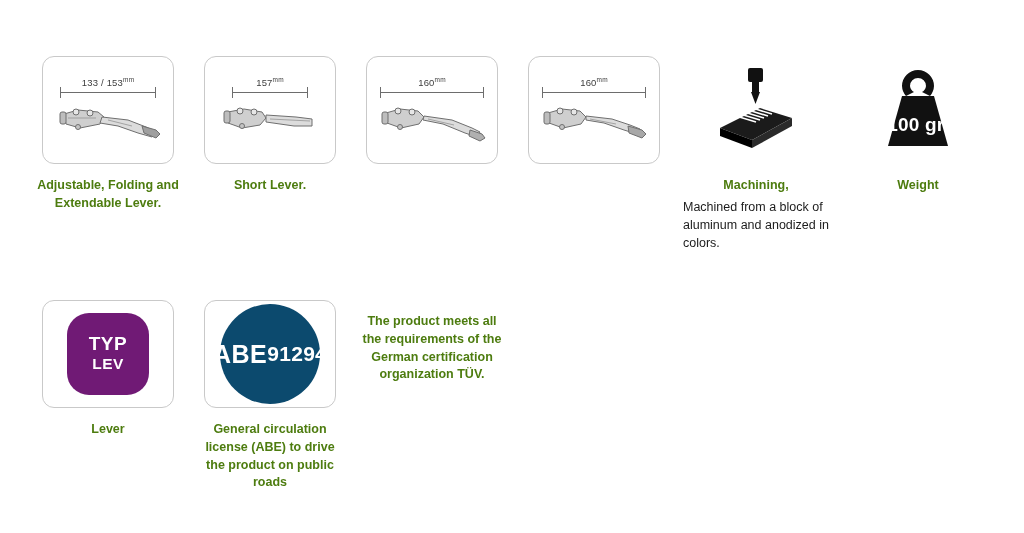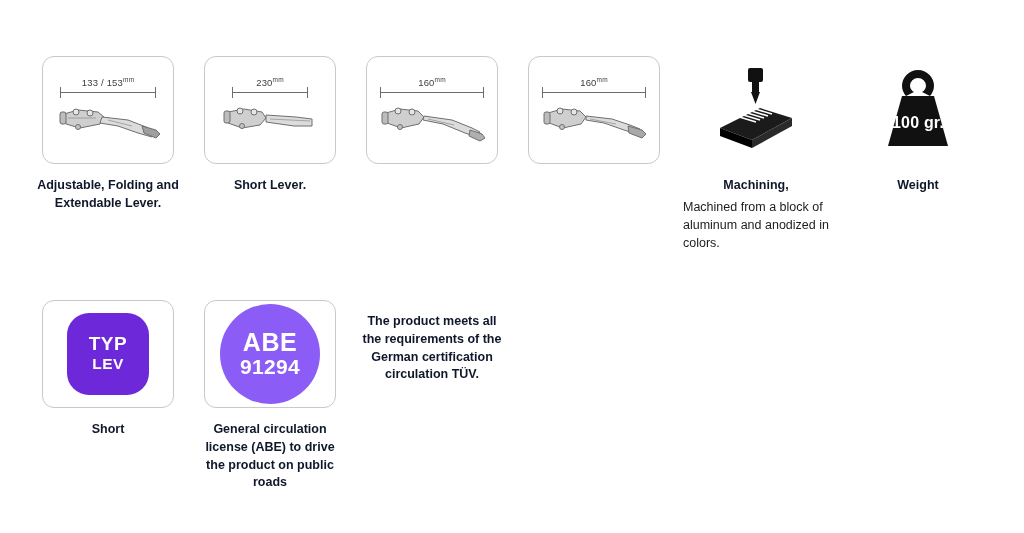--- a/index.html
+++ b/index.html
@@ -52,21 +52,21 @@
   }
   .card.plain {
     border: none;
   }
   .caption {
     margin-top: 13px;
     font-size: 12.5px;
     font-weight: bold;
     line-height: 1.42;
     text-align: center;
-    color: #0f172a;
+    color: #4d7c0f;
     width: 142px;
   }
   .subcaption {
     margin-top: 3px;
     font-size: 12.5px;
     font-weight: normal;
     line-height: 1.45;
     text-align: left;
     color: #1c1c1c;
     width: 146px;
@@ -134,31 +134,31 @@
     width: 104px;
     height: 96px;
   }
   .weight-label {
     position: absolute;
     left: 0;
     right: 0;
     top: 52px;
     text-align: center;
     color: #fff;
-    font-size: 16px;
+    font-size: 19px;
     font-weight: bold;
     letter-spacing: .2px;
   }
 
   
   .badge-rounded {
     width: 82px;
     height: 82px;
     border-radius: 22px;
-    background: #6d28d9;
+    background: #701a75;
     display: flex;
     flex-direction: column;
     align-items: center;
     justify-content: center;
     color: #fff;
   }
   .badge-rounded .l1 {
     font-size: 19px;
     font-weight: bold;
     letter-spacing: .5px;
@@ -167,23 +167,23 @@
   .badge-rounded .l2 {
     font-size: 15.5px;
     font-weight: bold;
     letter-spacing: .5px;
     line-height: 1.25;
   }
   .badge-circle {
     width: 100px;
     height: 100px;
     border-radius: 50%;
-    background: #8b5cf6;
-    display: flex;
-    flex-direction: column;
+    background: #0c4a6e;
+    display: flex;
+    flex-direction: row;
     align-items: center;
     justify-content: center;
     color: #fff;
   }
   .badge-circle .l1 {
     font-size: 25px;
     font-weight: bold;
     letter-spacing: .5px;
     line-height: 1.0;
   }
@@ -236,21 +236,21 @@
         </div>
       </div>
       <div class="caption-block">
         <div class="caption">Adjustable, Folding and Extendable Lever.</div>
       </div>
     </div>
 
     <div class="cell">
       <div class="card">
         <div class="lever-wrap">
-          <div class="dimtext"><span>230</span><span class="unit">mm</span></div>
+          <div class="dimtext"><span>157</span><span class="unit">mm</span></div>
           <div class="dimline" style="left:22px;right:22px;"></div>
           <svg class="lever-svg" width="108" height="44" viewBox="0 0 108 44">
             <g stroke="#6f6f6f" stroke-width="1">
               <path d="M12 12 l16 -3 l18 3 l4 6 l-6 7 l-18 3 l-14 -5 z" fill="#cfcfcf"></path>
               <rect x="8" y="11" width="6" height="12" rx="2" fill="#bdbdbd"></rect>
               <circle cx="24" cy="11" r="3" fill="#e6e6e6"></circle>
               <circle cx="38" cy="12" r="3" fill="#e6e6e6"></circle>
               <circle cx="26" cy="26" r="2.5" fill="#c4c4c4"></circle>
               <path d="M50 15 l30 2 l16 2 l0 7 l-18 0 l-28 -4 z" fill="#dcdcdc"></path>
             </g>
@@ -361,38 +361,38 @@
   <div class="row row-2">
 
     <div class="cell">
       <div class="card">
         <div class="badge-rounded">
           <div class="l1">TYP</div>
           <div class="l2">LEV</div>
         </div>
       </div>
       <div class="caption-block">
-        <div class="caption">Short</div>
+        <div class="caption">Lever</div>
       </div>
     </div>
 
     <div class="cell">
       <div class="card">
         <div class="badge-circle">
           <div class="l1">ABE</div>
           <div class="l2">91294</div>
         </div>
       </div>
       <div class="caption-block">
         <div class="caption">General circulation license (ABE) to drive the product on public roads</div>
       </div>
     </div>
 
     <div class="cell">
       <div class="caption-block">
-        <div class="caption">The product meets all the requirements of the German certification circulation TÜV.</div>
+        <div class="caption">The product meets all the requirements of the German certification organization TÜV.</div>
       </div>
     </div>
 
   </div>
 
   <div class="bottom-bar"></div>
 </div>
 
 </body></html>

